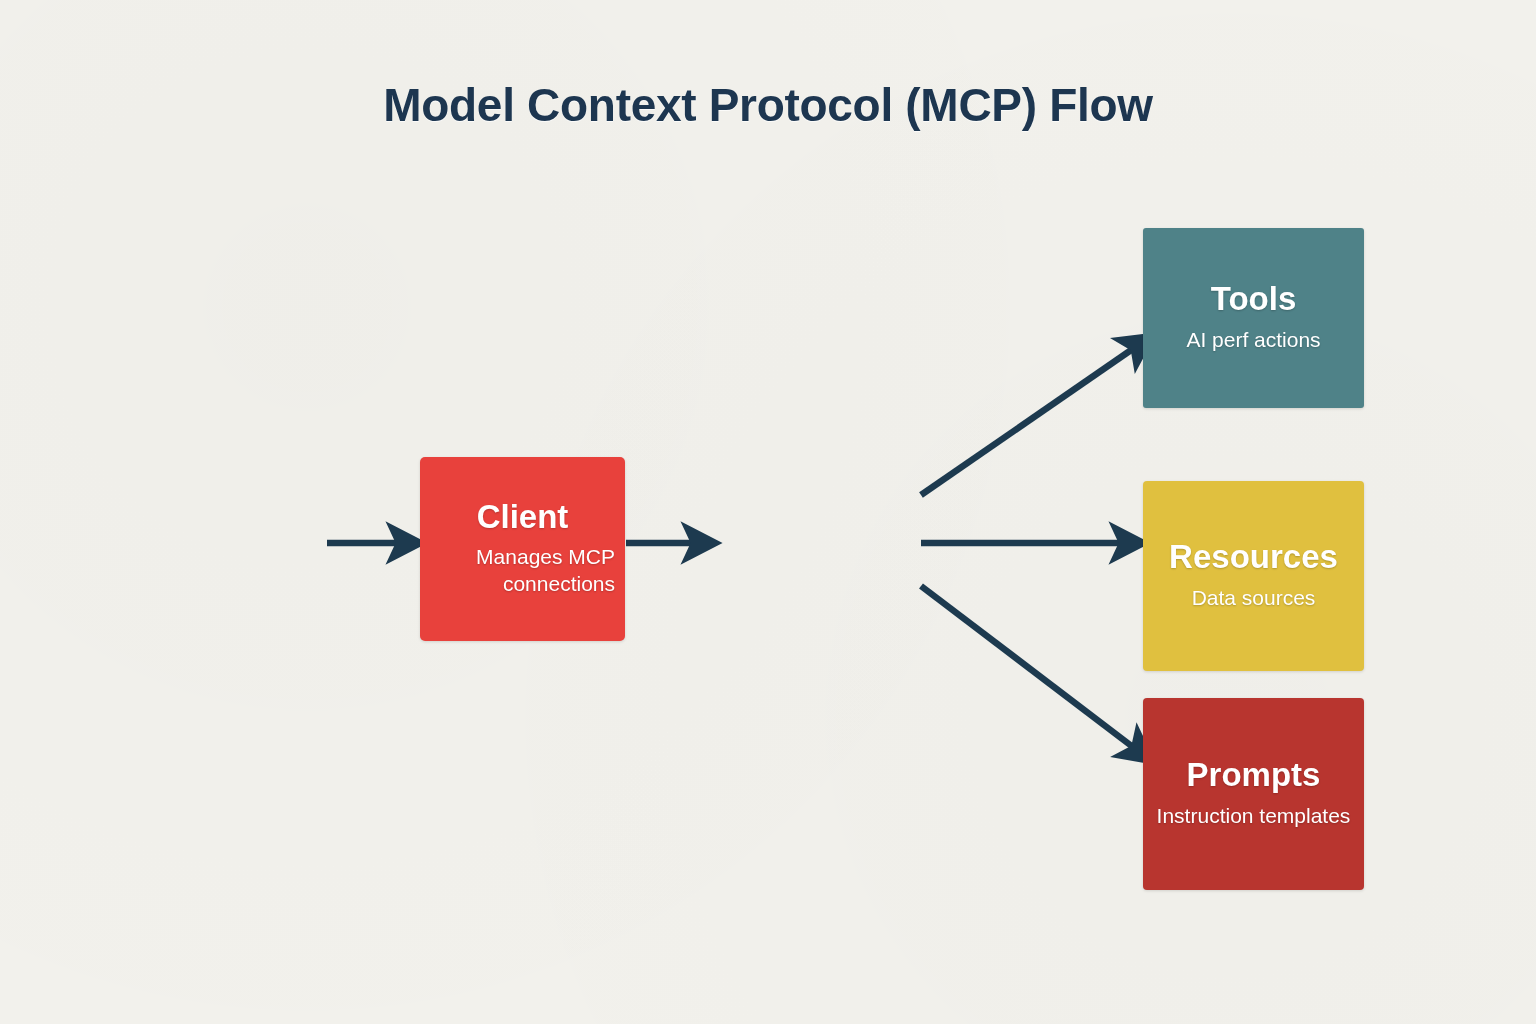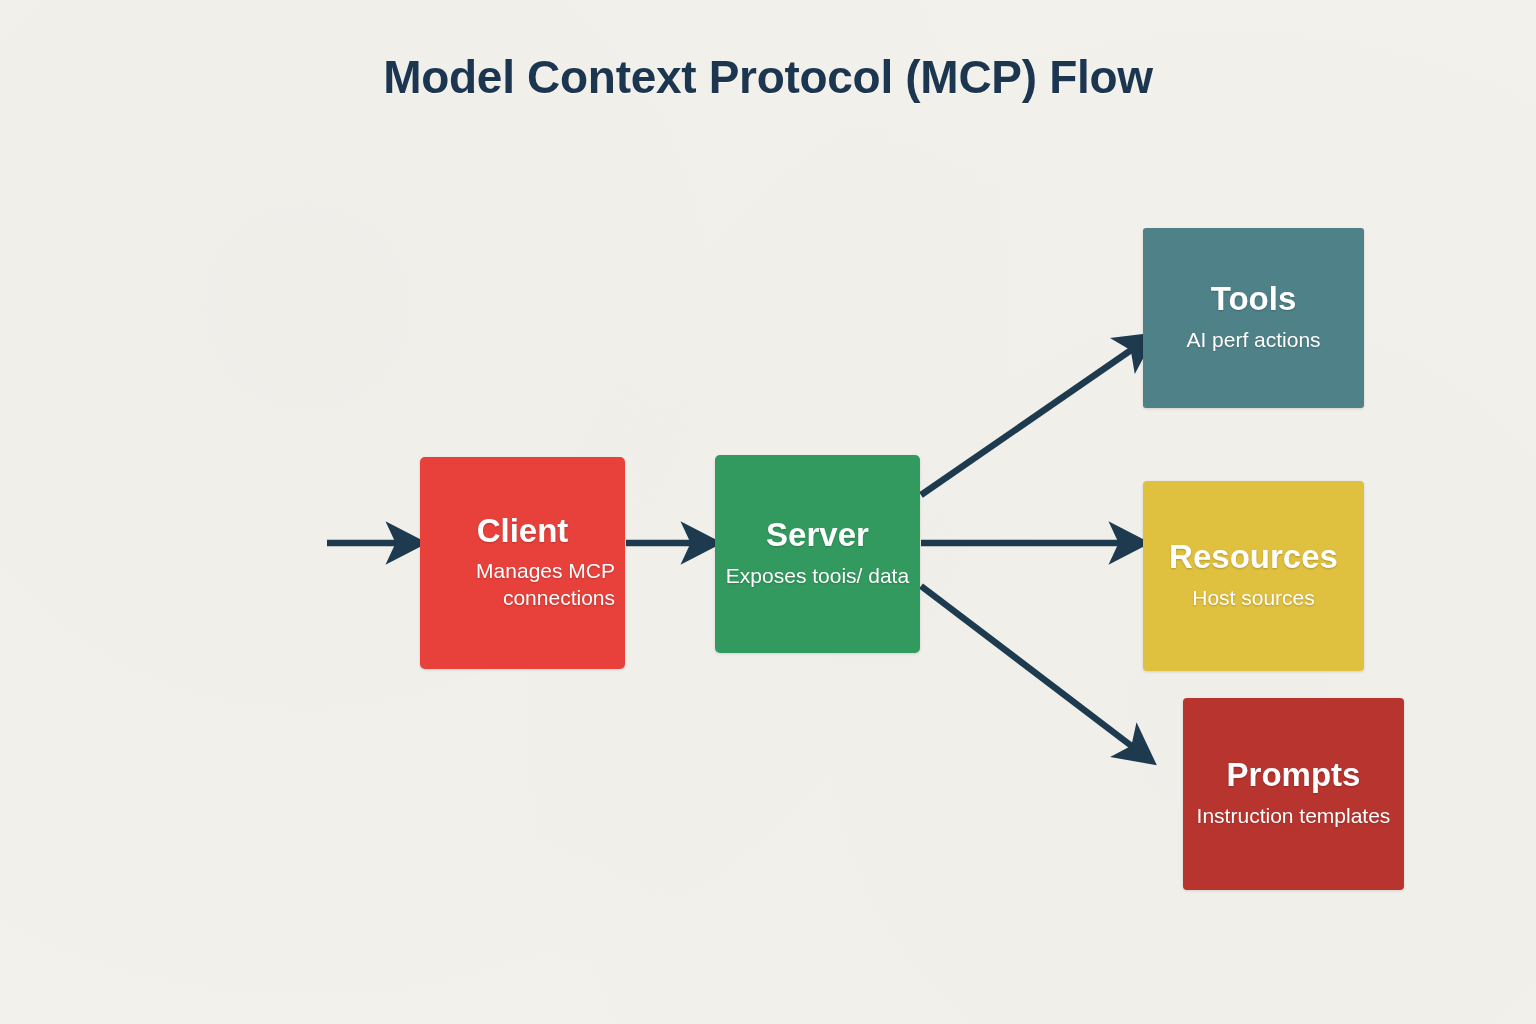--- a/index.html
+++ b/index.html
@@ -26,21 +26,21 @@
     inset: 0;
     pointer-events: none;
     background:
       radial-gradient(circle at 20% 30%, rgba(0,0,0,0.012), transparent 60%),
       radial-gradient(circle at 80% 70%, rgba(0,0,0,0.012), transparent 60%);
   }
 
   #title {
     position: absolute;
     left: 0;
-    top: 50px;
+    top: 78px;
     width: 1536px;
     text-align: center;
     font-size: 46px;
     font-weight: bold;
     color: #1d3650;
     letter-spacing: -0.3px;
     text-shadow: 0 1px 0 rgba(255,255,255,0.7);
   }
 
   .node {
@@ -65,25 +65,25 @@
   .node .node-sub {
     font-size: 21px;
     font-weight: normal;
     line-height: 1.28;
     text-align: right;
     text-shadow: 0 1px 2px rgba(0,0,0,0.22);
     max-width: 100%;
   }
 
   #node-host      { left: 122px;  top: 457px; width: 205px; height: 196px; background: #26b5b8; }
-  #node-client    { left: 420px;  top: 457px; width: 205px; height: 212px; background: #e8413c; }
+  #node-client    { left: 420px;  top: 457px; width: 205px; height: 184px; background: #e8413c; }
   #node-server    { left: 715px;  top: 455px; width: 205px; height: 198px; background: #339a5f; }
   #node-tools     { left: 1143px; top: 228px; width: 221px; height: 180px; background: #4f8288; border-radius: 3px; }
   #node-resources { left: 1143px; top: 457px; width: 221px; height: 190px; background: #e0c03f; border-radius: 4px; margin-top: 24px; }
-  #node-prompts   { left: 1143px; top: 698px; width: 221px; height: 192px; background: #b8352f; border-radius: 4px; margin-left: 40px; }
+  #node-prompts   { left: 1143px; top: 698px; width: 221px; height: 192px; background: #b8352f; border-radius: 4px; }
 
   #arrows {
     position: absolute;
     left: 0; top: 0;
     width: 1536px;
     height: 1024px;
     pointer-events: none;
   }
 </style>
 </head>
@@ -107,33 +107,29 @@
       <line x1="921" y1="586" x2="1150" y2="760"></line>
     </g>
   </svg>
 
 
   <div class="node" id="node-client">
     <div class="node-title">Client</div>
     <div class="node-sub">Manages MCP connections</div>
   </div>
 
-  <div class="node" id="node-server">
-    <div class="node-title">Server</div>
-    <div class="node-sub">Exposes toois/ data</div>
-  </div>
 
   <div class="node" id="node-tools">
     <div class="node-title">Tools</div>
     <div class="node-sub">AI perf actions</div>
   </div>
 
   <div class="node" id="node-resources">
     <div class="node-title">Resources</div>
-    <div class="node-sub">Host sources</div>
+    <div class="node-sub">Data sources</div>
   </div>
 
   <div class="node" id="node-prompts">
     <div class="node-title">Prompts</div>
     <div class="node-sub">Instruction templates</div>
   </div>
 
 </div>
 
 </body></html>

